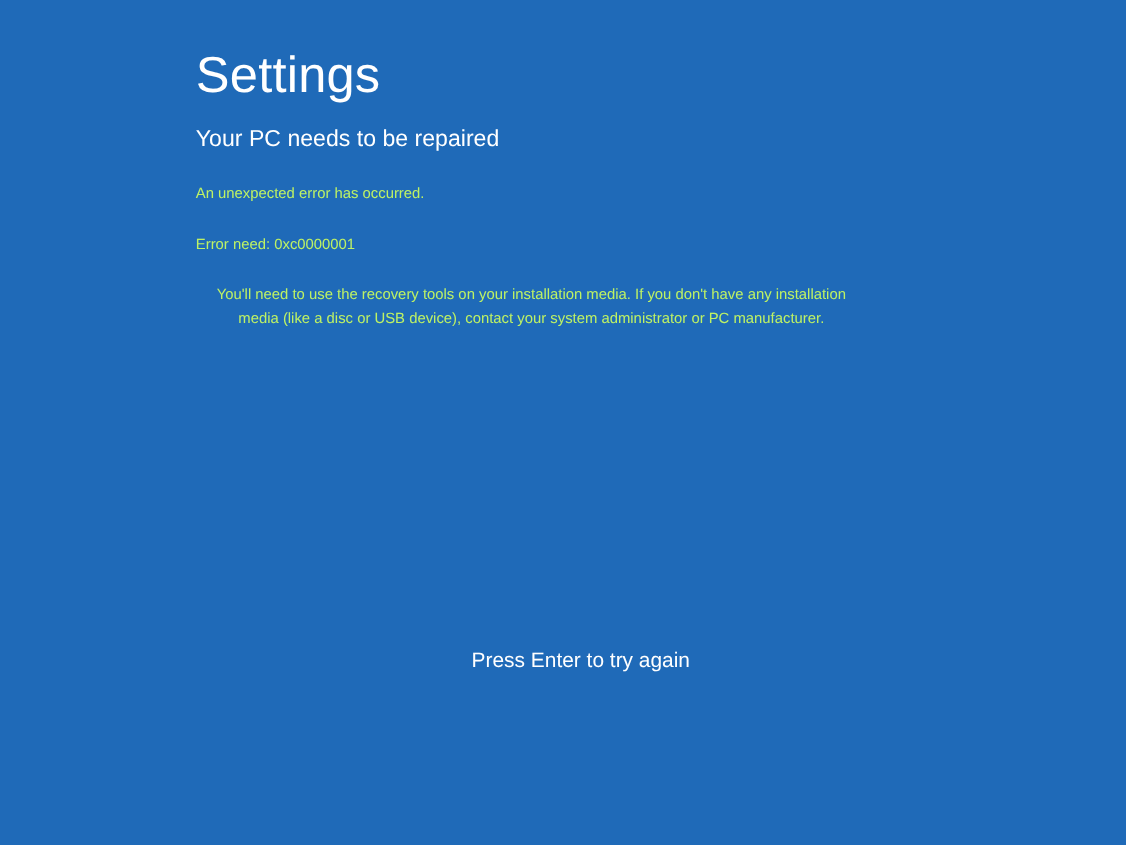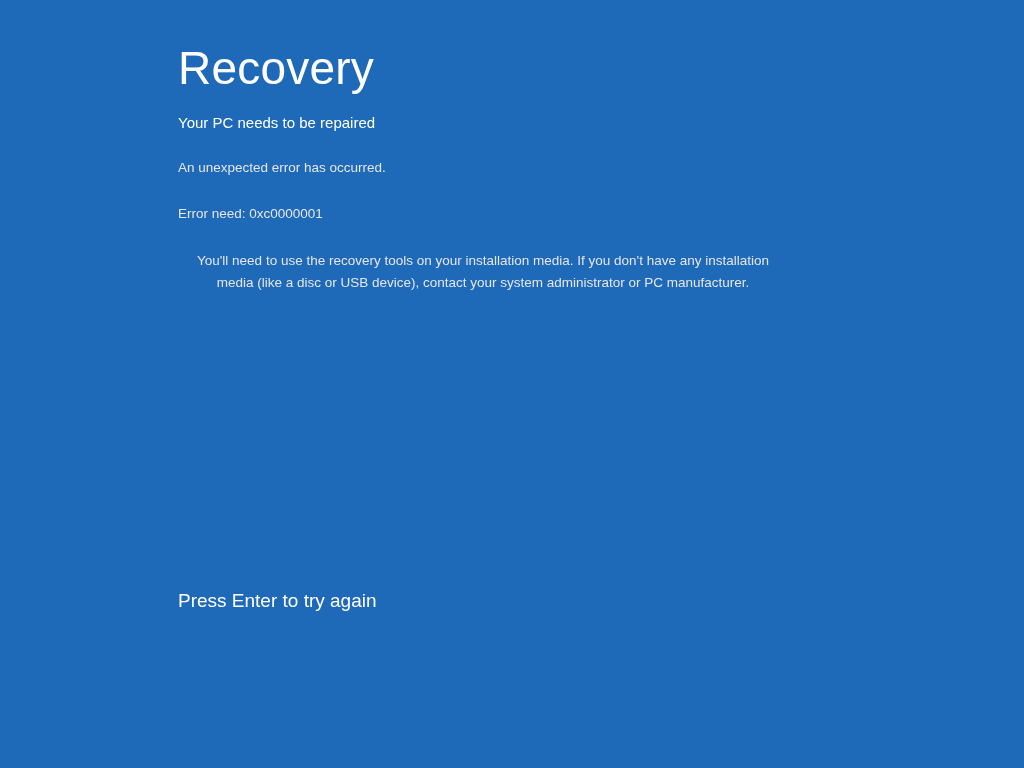--- a/index.html
+++ b/index.html
@@ -30,62 +30,63 @@
   }
   .title {
     font-size: 46px;
     font-weight: 300;
     line-height: 1.05;
     letter-spacing: 0.2px;
     margin: 0 0 22px 0;
     color: #ffffff;
   }
   .subtitle {
-    font-size: 15px;
+    font-size: 21px;
     font-weight: 300;
     line-height: 1.25;
     margin: 0 0 24px 0;
     color: #ffffff;
   }
   .para {
     font-size: 13.5px;
     font-weight: 400;
     line-height: 1.65;
     margin: 0 0 24px 0;
-    color: #e5e5e5;
+    color: #bef264;
     max-width: 615px;
   }
   .para.tight {
     margin-bottom: 24px;
   }
   .para.wrap {
     max-width: 610px;
     margin-bottom: 0;
     text-align: center;
   }
   .footer {
     position: absolute;
     left: 178px;
     top: 586px;
     width: 700px;
+    text-align: center;
   }
   .footer-line {
     font-size: 19px;
     font-weight: 300;
     line-height: 1.6;
     color: #ffffff;
   }
 </style>
 </head>
 <body>
 
 <div class="screen">
 
   <div class="content">
-    <h1 class="title">Recovery</h1>
+    <h1 class="title">Settings</h1>
 
     <h2 class="subtitle">Your PC needs to be repaired</h2>
 
     <p class="para tight">An unexpected error has occurred.</p>
 
     <p class="para tight">Error need: 0xc0000001</p>
 
     <p class="para wrap">You'll need to use the recovery tools on your installation media. If you don't have any installation media (like a disc or USB device), contact your system administrator or PC manufacturer.</p>
   </div>
 

